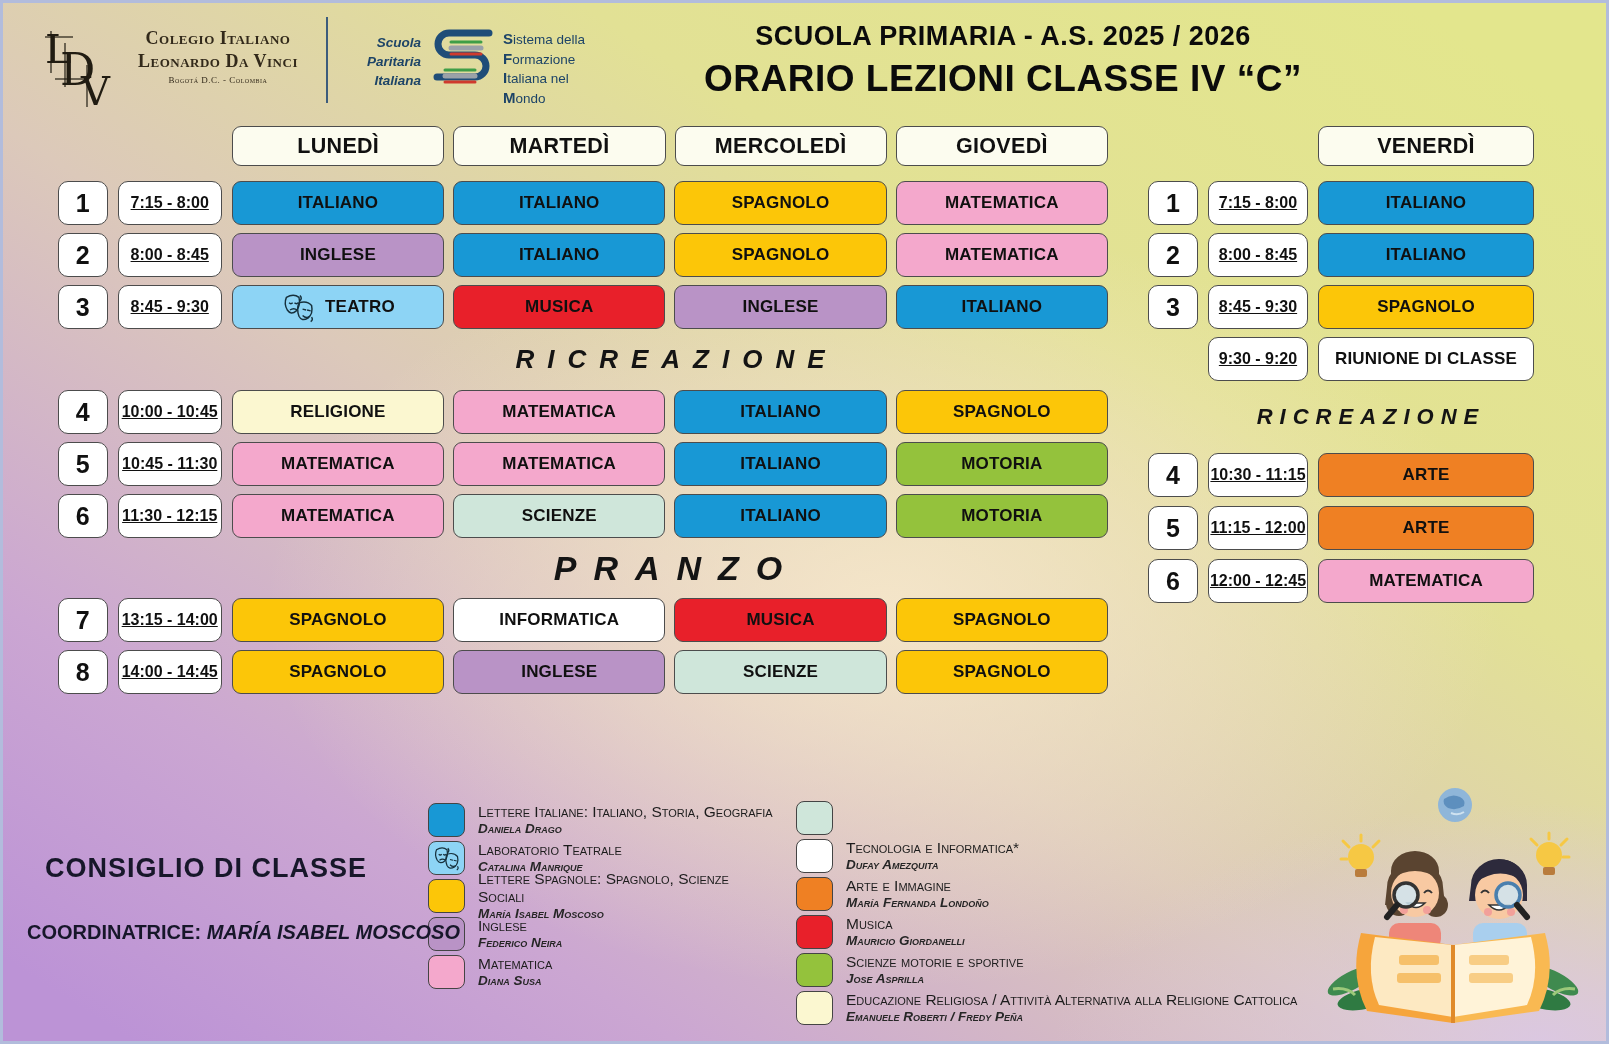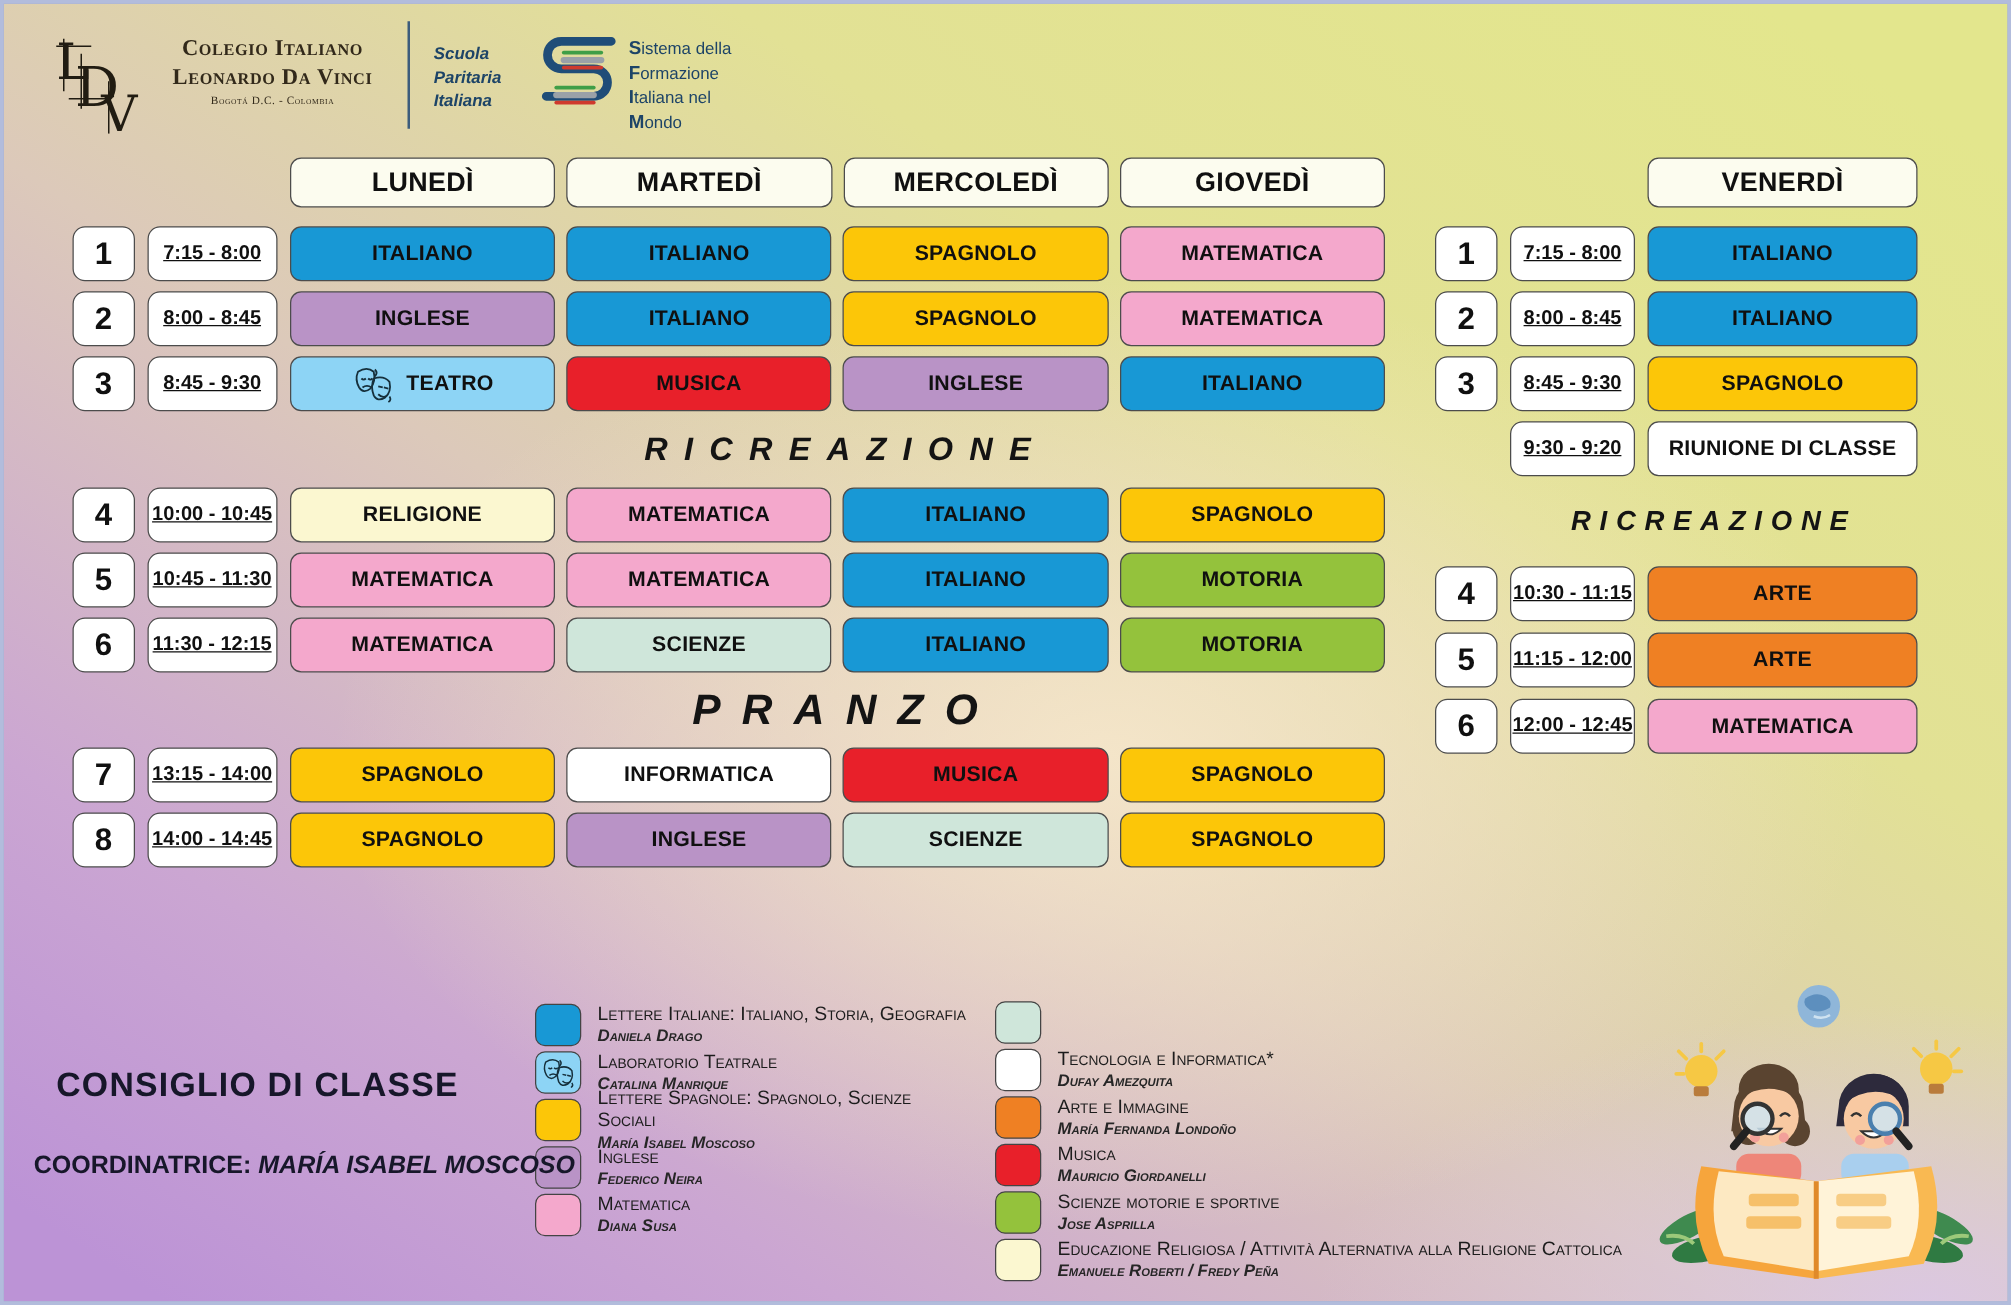--- a/index.html
+++ b/index.html
@@ -16,33 +16,33 @@
       linear-gradient(to bottom left, #e3e68d 6%, #e2e195 32%, #dcc9ba 56%, #cba6d2 79%, #bc93d6 96%);
     color:#111;
   }
   
   .ldv-logo{position:absolute;left:40px;top:26px;width:90px;height:78px;}
   .school-name{position:absolute;left:108px;top:24px;width:214px;text-align:center;
     font-family:"Liberation Serif", serif;color:#32291a;}
   .school-name .l1{font-variant:small-caps;font-weight:bold;font-size:18px;letter-spacing:.5px;line-height:1.25;}
   .school-name .loc{font-variant:small-caps;font-size:9px;margin-top:3px;letter-spacing:.5px;}
   .hdr-divider{position:absolute;left:323px;top:14px;width:2px;height:86px;background:#3c5c7c;}
-  .paritaria{position:absolute;left:344px;top:31px;width:74px;text-align:left;
+  .paritaria{position:absolute;left:344px;top:31px;width:74px;text-align:right;
     font-style:italic;font-weight:bold;font-size:13.5px;color:#1d4467;line-height:1.4;}
   .sfim-logo{position:absolute;left:426px;top:22px;width:68px;height:74px;}
   .sistema{position:absolute;left:500px;top:26px;width:120px;font-size:13.5px;color:#1d4467;line-height:1.3;}
   .sistema b{font-size:15px;}
   .titles{position:absolute;left:700px;top:18px;width:600px;text-align:center;color:#0b0b0b;}
   .titles .t1{font-size:27px;font-weight:bold;letter-spacing:.5px;}
   .titles .t2{font-size:37px;font-weight:bold;margin-top:6px;letter-spacing:.5px;}
   
   .sched{position:absolute;}
   #schedule-left{left:55px;top:123px;width:1062px;}
   #schedule-right{left:1145px;top:123px;width:386px;}
-  .row{display:flex;}
+  .row{display:flex;justify-content:center;}
   .h-head{height:40px;margin-bottom:15px;}
   .h-row{height:44px;margin-bottom:8px;}
   .c-num{width:50px;margin-right:10px;}
   .c-time{width:105px;margin-right:10px;}
   .c-day{width:214px;margin-right:9px;}
   .c-day:last-child{margin-right:12px;}
   .c-time-r{width:100px;margin-right:10px;}
   .c-day-r{width:216px;margin-right:0;}
   .sp-num{width:60px;flex:none;}
   .box{border:1.4px solid #4c4c4c;border-radius:9px;display:flex;align-items:center;justify-content:center;
@@ -122,20 +122,24 @@
     </g>
   </svg>
 
   <div class="sistema" id="sistema">
       <div><b>S</b>istema della</div>
       <div><b>F</b>ormazione</div>
       <div><b>I</b>taliana nel</div>
       <div><b>M</b>ondo</div>
     </div>
 
+  <div class="titles">
+    <div class="t1">SCUOLA PRIMARIA - A.S.  2025 / 2026</div>
+    <div class="t2">ORARIO LEZIONI CLASSE IV “C”</div>
+  </div>
 
   <div class="sched" id="schedule-left">
       <div class="row h-head">
         <div class="sp-num" style="width: 50px; margin-right: 10px;"></div>
         <div class="c-time" style="width: 105px;"></div>
         <div class="box daybox c-day">LUNEDÌ</div>
         <div class="box daybox c-day">MARTEDÌ</div>
         <div class="box daybox c-day">MERCOLEDÌ</div>
         <div class="box daybox c-day">GIOVEDÌ</div>
       </div>

